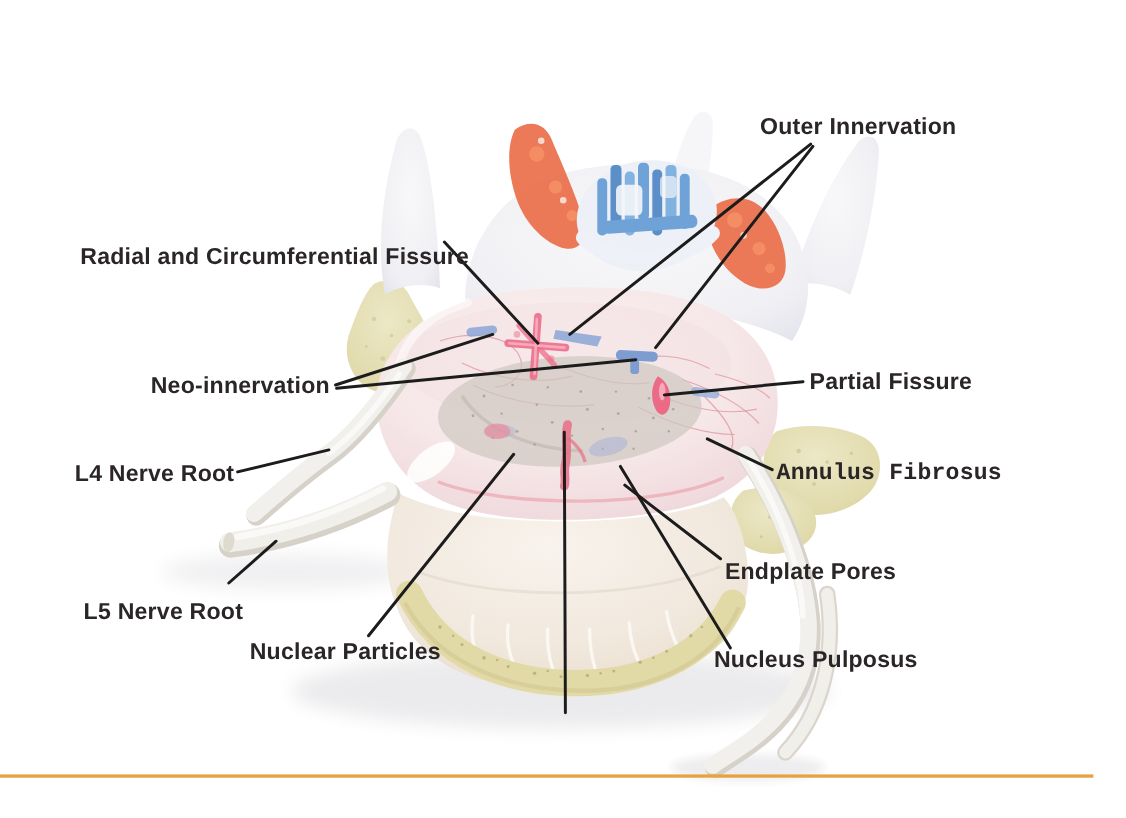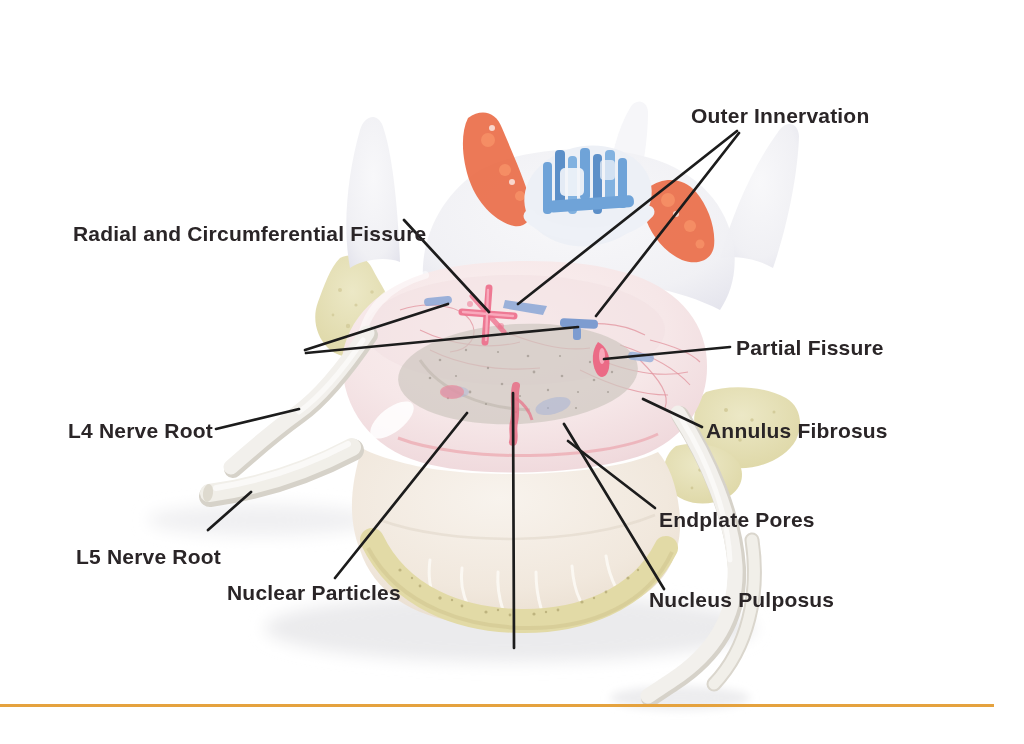--- a/index.html
+++ b/index.html
@@ -286,22 +286,23 @@
       <line class="leader" x1="208" y1="530" x2="251" y2="492"></line>
       <line class="leader" x1="655" y1="508" x2="568" y2="441"></line>
       <line class="leader" x1="335" y1="578" x2="467" y2="413"></line>
       <line class="leader" x1="664" y1="589" x2="564" y2="424"></line>
       <line class="leader" x1="514" y1="648" x2="513" y2="393"></line>
     </g>
   </svg>
 
   <div class="lbl" style="left:691px;top:104px;">Outer Innervation</div>
   <div class="lbl" style="left:73px;top:206px;margin-top:16px;">Radial and Circumferential Fissure</div>
+  <div class="lbl" style="left:137px;top:339px;">Neo-innervation</div>
   <div class="lbl" style="left:736px;top:336px;">Partial Fissure</div>
   <div class="lbl" style="left:68px;top:419px;">L4 Nerve Root</div>
-  <div class="lbl" style="left:706px;top:419px;">Annulus Fibrosus</div>
+  <div class="lbl" style="left:706px;top:419px;font-family:Liberation Mono, monospace;">Annulus Fibrosus</div>
   <div class="lbl" style="left:76px;top:545px;">L5 Nerve Root</div>
   <div class="lbl" style="left:659px;top:508px;text-align:right;">Endplate Pores</div>
   <div class="lbl" style="left:649px;top:588px;">Nucleus Pulposus</div>
   <div class="lbl" style="left:227px;top:581px;">Nuclear Particles</div>
 
   <div class="footer-rule"></div>
 </div>
 
 </body></html>

